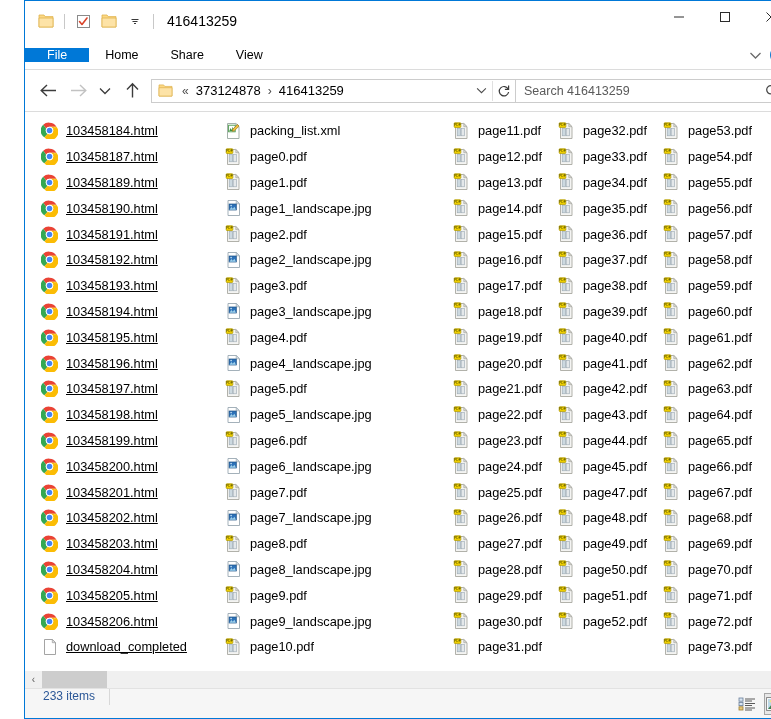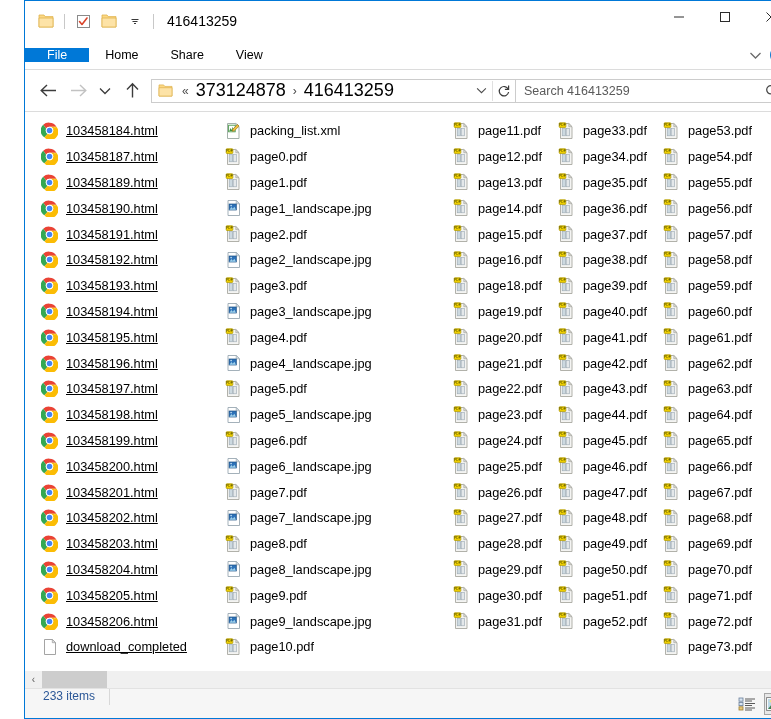--- a/index.html
+++ b/index.html
@@ -147,21 +147,21 @@
     border: 1px solid #cccccc;
     background: #ffffff;
     display: flex;
     align-items: center;
     margin-left: 4px;
     min-width: 0;
     box-sizing: border-box;
   }
   .addr-folder { padding: 0 5px 0 6px; display:flex; align-items:center;}
   .crumb {
-    font-size: 18px;
+    font-size: 13px;
     color: #000000;
     padding: 0 3px;
     white-space: nowrap;
   }
   .crumb-sep {
     font-size: 12px;
     color: #4a4a4a;
     padding: 0 4px;
   }
   .addr-spacer { flex: 1 1 auto; }
@@ -1101,20 +1101,33 @@
             <span class="fi-icon">
               <svg width="17" height="18" viewBox="0 0 17 18">
                 <path d="M2.5 1.5h8.3l3.2 3.2V16.5H2.5z" fill="#f4f4f2" stroke="#a8a8a0" stroke-width="0.9"></path>
                 <path d="M10.8 1.5l3.2 3.2h-3.2z" fill="#dcdcd6" stroke="#a8a8a0" stroke-width="0.7"></path>
                 <rect x="4.2" y="6.6" width="3.4" height="7.2" fill="#ccd9e0" stroke="#9aa8b2" stroke-width="0.6"></rect>
                 <rect x="8.2" y="6.6" width="3.4" height="7.2" fill="#e4e8ea" stroke="#9aa8b2" stroke-width="0.6"></rect>
                 <rect x="1.2" y="0.8" width="6.6" height="4.6" rx="0.6" fill="#f5d400" stroke="#b09b00" stroke-width="0.8"></rect>
                 <text x="4.5" y="4.3" font-size="3.5" font-family="Liberation Sans, sans-serif" fill="#3a3a00" text-anchor="middle">PDF</text>
               </svg>
             </span>
+            <span class="fi-name">page17.pdf</span>
+          </div>
+          <div class="fileitem">
+            <span class="fi-icon">
+              <svg width="17" height="18" viewBox="0 0 17 18">
+                <path d="M2.5 1.5h8.3l3.2 3.2V16.5H2.5z" fill="#f4f4f2" stroke="#a8a8a0" stroke-width="0.9"></path>
+                <path d="M10.8 1.5l3.2 3.2h-3.2z" fill="#dcdcd6" stroke="#a8a8a0" stroke-width="0.7"></path>
+                <rect x="4.2" y="6.6" width="3.4" height="7.2" fill="#ccd9e0" stroke="#9aa8b2" stroke-width="0.6"></rect>
+                <rect x="8.2" y="6.6" width="3.4" height="7.2" fill="#e4e8ea" stroke="#9aa8b2" stroke-width="0.6"></rect>
+                <rect x="1.2" y="0.8" width="6.6" height="4.6" rx="0.6" fill="#f5d400" stroke="#b09b00" stroke-width="0.8"></rect>
+                <text x="4.5" y="4.3" font-size="3.5" font-family="Liberation Sans, sans-serif" fill="#3a3a00" text-anchor="middle">PDF</text>
+              </svg>
+            </span>
             <span class="fi-name">page18.pdf</span>
           </div>
           <div class="fileitem">
             <span class="fi-icon">
               <svg width="17" height="18" viewBox="0 0 17 18">
                 <path d="M2.5 1.5h8.3l3.2 3.2V16.5H2.5z" fill="#f4f4f2" stroke="#a8a8a0" stroke-width="0.9"></path>
                 <path d="M10.8 1.5l3.2 3.2h-3.2z" fill="#dcdcd6" stroke="#a8a8a0" stroke-width="0.7"></path>
                 <rect x="4.2" y="6.6" width="3.4" height="7.2" fill="#ccd9e0" stroke="#9aa8b2" stroke-width="0.6"></rect>
                 <rect x="8.2" y="6.6" width="3.4" height="7.2" fill="#e4e8ea" stroke="#9aa8b2" stroke-width="0.6"></rect>
                 <rect x="1.2" y="0.8" width="6.6" height="4.6" rx="0.6" fill="#f5d400" stroke="#b09b00" stroke-width="0.8"></rect>
@@ -1285,20 +1298,33 @@
             <span class="fi-icon">
               <svg width="17" height="18" viewBox="0 0 17 18">
                 <path d="M2.5 1.5h8.3l3.2 3.2V16.5H2.5z" fill="#f4f4f2" stroke="#a8a8a0" stroke-width="0.9"></path>
                 <path d="M10.8 1.5l3.2 3.2h-3.2z" fill="#dcdcd6" stroke="#a8a8a0" stroke-width="0.7"></path>
                 <rect x="4.2" y="6.6" width="3.4" height="7.2" fill="#ccd9e0" stroke="#9aa8b2" stroke-width="0.6"></rect>
                 <rect x="8.2" y="6.6" width="3.4" height="7.2" fill="#e4e8ea" stroke="#9aa8b2" stroke-width="0.6"></rect>
                 <rect x="1.2" y="0.8" width="6.6" height="4.6" rx="0.6" fill="#f5d400" stroke="#b09b00" stroke-width="0.8"></rect>
                 <text x="4.5" y="4.3" font-size="3.5" font-family="Liberation Sans, sans-serif" fill="#3a3a00" text-anchor="middle">PDF</text>
               </svg>
             </span>
+            <span class="fi-name">page32.pdf</span>
+          </div>
+          <div class="fileitem">
+            <span class="fi-icon">
+              <svg width="17" height="18" viewBox="0 0 17 18">
+                <path d="M2.5 1.5h8.3l3.2 3.2V16.5H2.5z" fill="#f4f4f2" stroke="#a8a8a0" stroke-width="0.9"></path>
+                <path d="M10.8 1.5l3.2 3.2h-3.2z" fill="#dcdcd6" stroke="#a8a8a0" stroke-width="0.7"></path>
+                <rect x="4.2" y="6.6" width="3.4" height="7.2" fill="#ccd9e0" stroke="#9aa8b2" stroke-width="0.6"></rect>
+                <rect x="8.2" y="6.6" width="3.4" height="7.2" fill="#e4e8ea" stroke="#9aa8b2" stroke-width="0.6"></rect>
+                <rect x="1.2" y="0.8" width="6.6" height="4.6" rx="0.6" fill="#f5d400" stroke="#b09b00" stroke-width="0.8"></rect>
+                <text x="4.5" y="4.3" font-size="3.5" font-family="Liberation Sans, sans-serif" fill="#3a3a00" text-anchor="middle">PDF</text>
+              </svg>
+            </span>
             <span class="fi-name">page33.pdf</span>
           </div>
           <div class="fileitem">
             <span class="fi-icon">
               <svg width="17" height="18" viewBox="0 0 17 18">
                 <path d="M2.5 1.5h8.3l3.2 3.2V16.5H2.5z" fill="#f4f4f2" stroke="#a8a8a0" stroke-width="0.9"></path>
                 <path d="M10.8 1.5l3.2 3.2h-3.2z" fill="#dcdcd6" stroke="#a8a8a0" stroke-width="0.7"></path>
                 <rect x="4.2" y="6.6" width="3.4" height="7.2" fill="#ccd9e0" stroke="#9aa8b2" stroke-width="0.6"></rect>
                 <rect x="8.2" y="6.6" width="3.4" height="7.2" fill="#e4e8ea" stroke="#9aa8b2" stroke-width="0.6"></rect>
                 <rect x="1.2" y="0.8" width="6.6" height="4.6" rx="0.6" fill="#f5d400" stroke="#b09b00" stroke-width="0.8"></rect>
@@ -1442,33 +1468,20 @@
               <svg width="17" height="18" viewBox="0 0 17 18">
                 <path d="M2.5 1.5h8.3l3.2 3.2V16.5H2.5z" fill="#f4f4f2" stroke="#a8a8a0" stroke-width="0.9"></path>
                 <path d="M10.8 1.5l3.2 3.2h-3.2z" fill="#dcdcd6" stroke="#a8a8a0" stroke-width="0.7"></path>
                 <rect x="4.2" y="6.6" width="3.4" height="7.2" fill="#ccd9e0" stroke="#9aa8b2" stroke-width="0.6"></rect>
                 <rect x="8.2" y="6.6" width="3.4" height="7.2" fill="#e4e8ea" stroke="#9aa8b2" stroke-width="0.6"></rect>
                 <rect x="1.2" y="0.8" width="6.6" height="4.6" rx="0.6" fill="#f5d400" stroke="#b09b00" stroke-width="0.8"></rect>
                 <text x="4.5" y="4.3" font-size="3.5" font-family="Liberation Sans, sans-serif" fill="#3a3a00" text-anchor="middle">PDF</text>
               </svg>
             </span>
             <span class="fi-name">page45.pdf</span>
-          </div>
-          <div class="fileitem">
-            <span class="fi-icon">
-              <svg width="17" height="18" viewBox="0 0 17 18">
-                <path d="M2.5 1.5h8.3l3.2 3.2V16.5H2.5z" fill="#f4f4f2" stroke="#a8a8a0" stroke-width="0.9"></path>
-                <path d="M10.8 1.5l3.2 3.2h-3.2z" fill="#dcdcd6" stroke="#a8a8a0" stroke-width="0.7"></path>
-                <rect x="4.2" y="6.6" width="3.4" height="7.2" fill="#ccd9e0" stroke="#9aa8b2" stroke-width="0.6"></rect>
-                <rect x="8.2" y="6.6" width="3.4" height="7.2" fill="#e4e8ea" stroke="#9aa8b2" stroke-width="0.6"></rect>
-                <rect x="1.2" y="0.8" width="6.6" height="4.6" rx="0.6" fill="#f5d400" stroke="#b09b00" stroke-width="0.8"></rect>
-                <text x="4.5" y="4.3" font-size="3.5" font-family="Liberation Sans, sans-serif" fill="#3a3a00" text-anchor="middle">PDF</text>
-              </svg>
-            </span>
-            <span class="fi-name">page46.pdf</span>
           </div>
           <div class="fileitem">
             <span class="fi-icon">
               <svg width="17" height="18" viewBox="0 0 17 18">
                 <path d="M2.5 1.5h8.3l3.2 3.2V16.5H2.5z" fill="#f4f4f2" stroke="#a8a8a0" stroke-width="0.9"></path>
                 <path d="M10.8 1.5l3.2 3.2h-3.2z" fill="#dcdcd6" stroke="#a8a8a0" stroke-width="0.7"></path>
                 <rect x="4.2" y="6.6" width="3.4" height="7.2" fill="#ccd9e0" stroke="#9aa8b2" stroke-width="0.6"></rect>
                 <rect x="8.2" y="6.6" width="3.4" height="7.2" fill="#e4e8ea" stroke="#9aa8b2" stroke-width="0.6"></rect>
                 <rect x="1.2" y="0.8" width="6.6" height="4.6" rx="0.6" fill="#f5d400" stroke="#b09b00" stroke-width="0.8"></rect>
                 <text x="4.5" y="4.3" font-size="3.5" font-family="Liberation Sans, sans-serif" fill="#3a3a00" text-anchor="middle">PDF</text>

